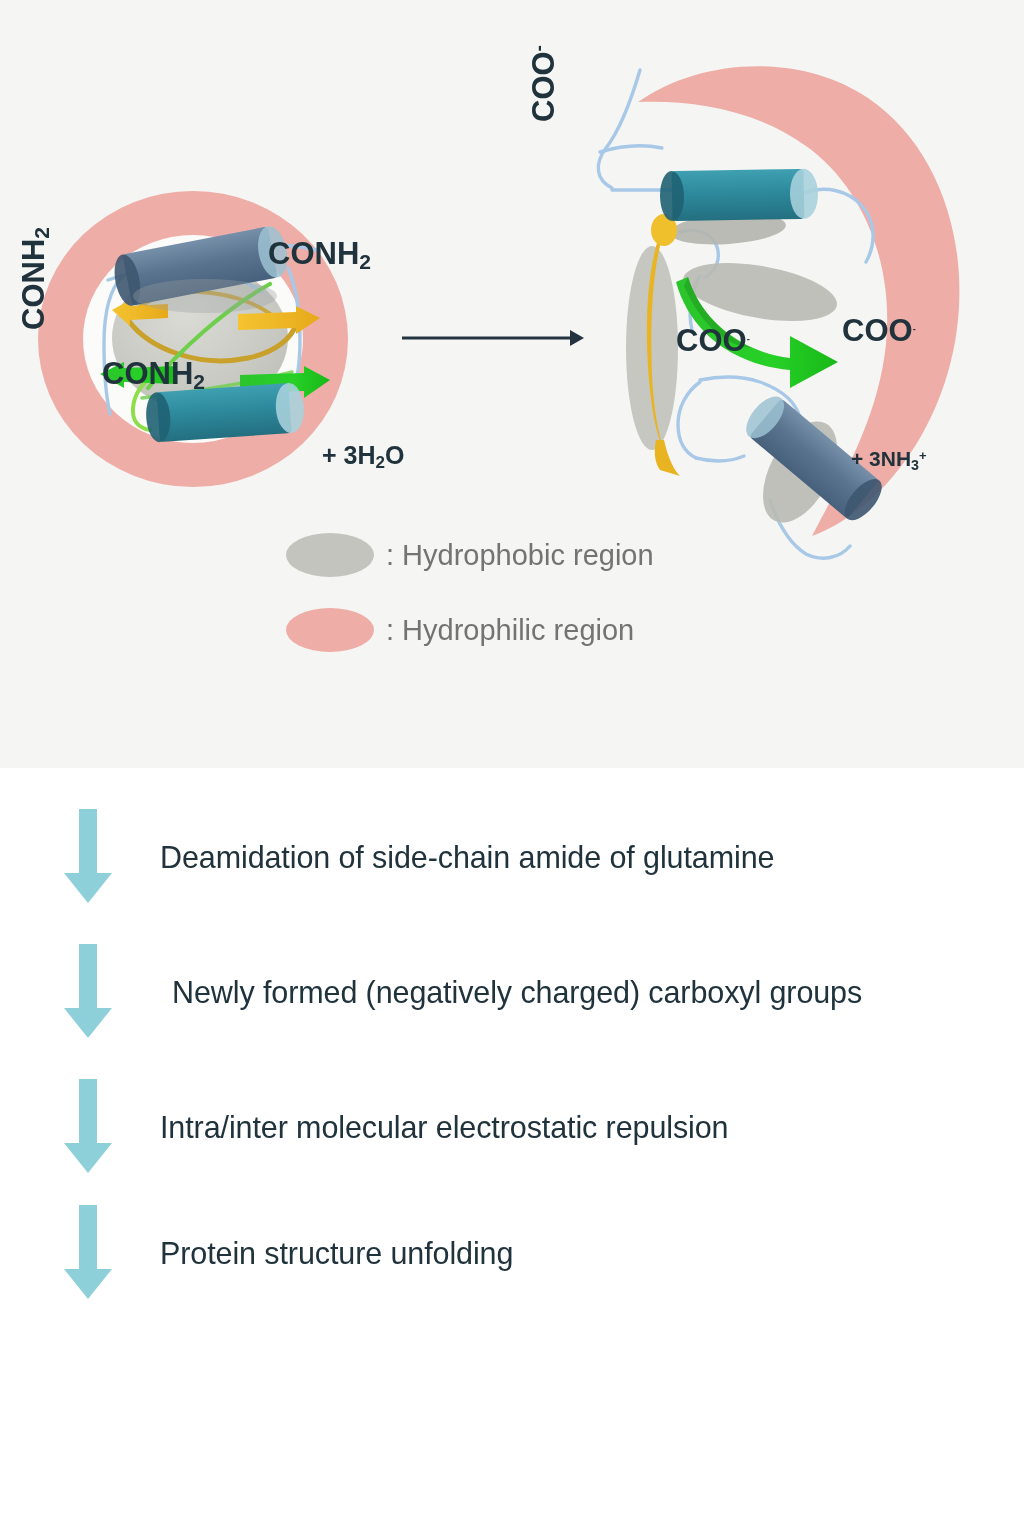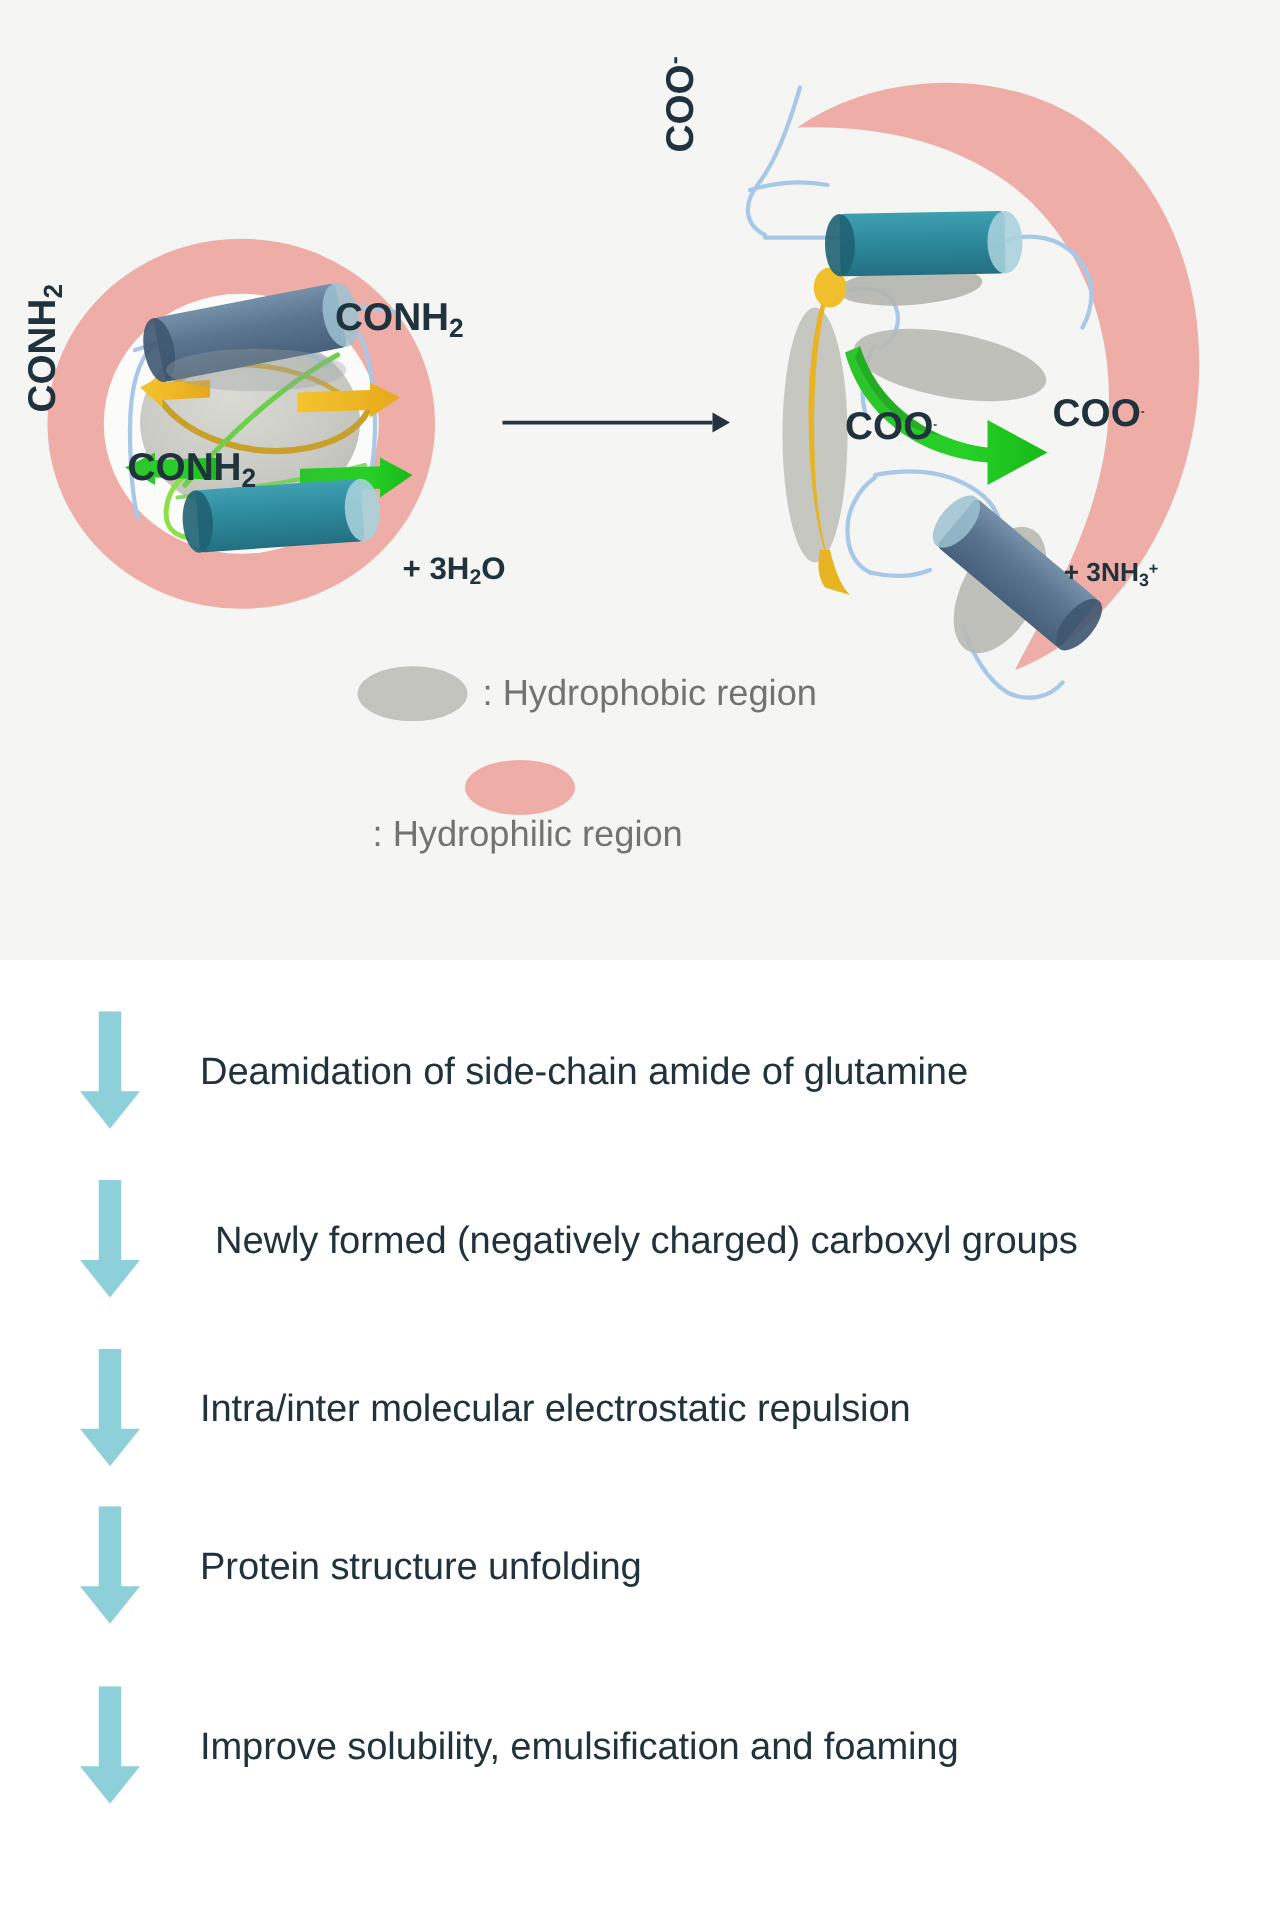--- a/index.html
+++ b/index.html
@@ -88,21 +88,21 @@
   #label-coo-left      { left: 676px; top: 325px; font-size: 31px; }
   #label-coo-right     { left: 842px; top: 315px; font-size: 31px; }
   #label-ammonia       { left: 851px; top: 424px; font-size: 21px; margin-top: 24px; }
   
   .legend-row {
     position: absolute;
     display: flex;
     align-items: center;
   }
   #legend-hydrophobic { left: 286px; top: 533px; }
-  #legend-hydrophilic { left: 286px; top: 608px; flex-direction: column; }
+  #legend-hydrophilic { left: 286px; top: 608px; }
   .legend-swatch {
     width: 88px;
     height: 44px;
     border-radius: 50%;
     flex: 0 0 auto;
   }
   .legend-swatch.hydrophobic { background: #c3c4bd; }
   .legend-swatch.hydrophilic { background: #eeada6; }
   .legend-text {
     margin-left: 12px;
@@ -298,22 +298,14 @@
 
     <div class="cascade-row" style="top:418px;">
       <div class="cascade-arrow">
         <svg width="52" height="96" viewBox="0 0 52 96">
           <path d="M17,0 L35,0 L35,64 L50,64 L26,94 L2,64 L17,64 Z" fill="#8ed0da"></path>
         </svg>
       </div>
       <div class="cascade-label">Protein structure unfolding</div>
     </div>
 
-    <div class="cascade-row" style="top:562px;">
-      <div class="cascade-arrow">
-        <svg width="52" height="96" viewBox="0 0 52 96">
-          <path d="M17,0 L35,0 L35,64 L50,64 L26,94 L2,64 L17,64 Z" fill="#8ed0da"></path>
-        </svg>
-      </div>
-      <div class="cascade-label">Improve solubility, emulsification and foaming</div>
-    </div>
   </div>
 </div>
 
 </body></html>

